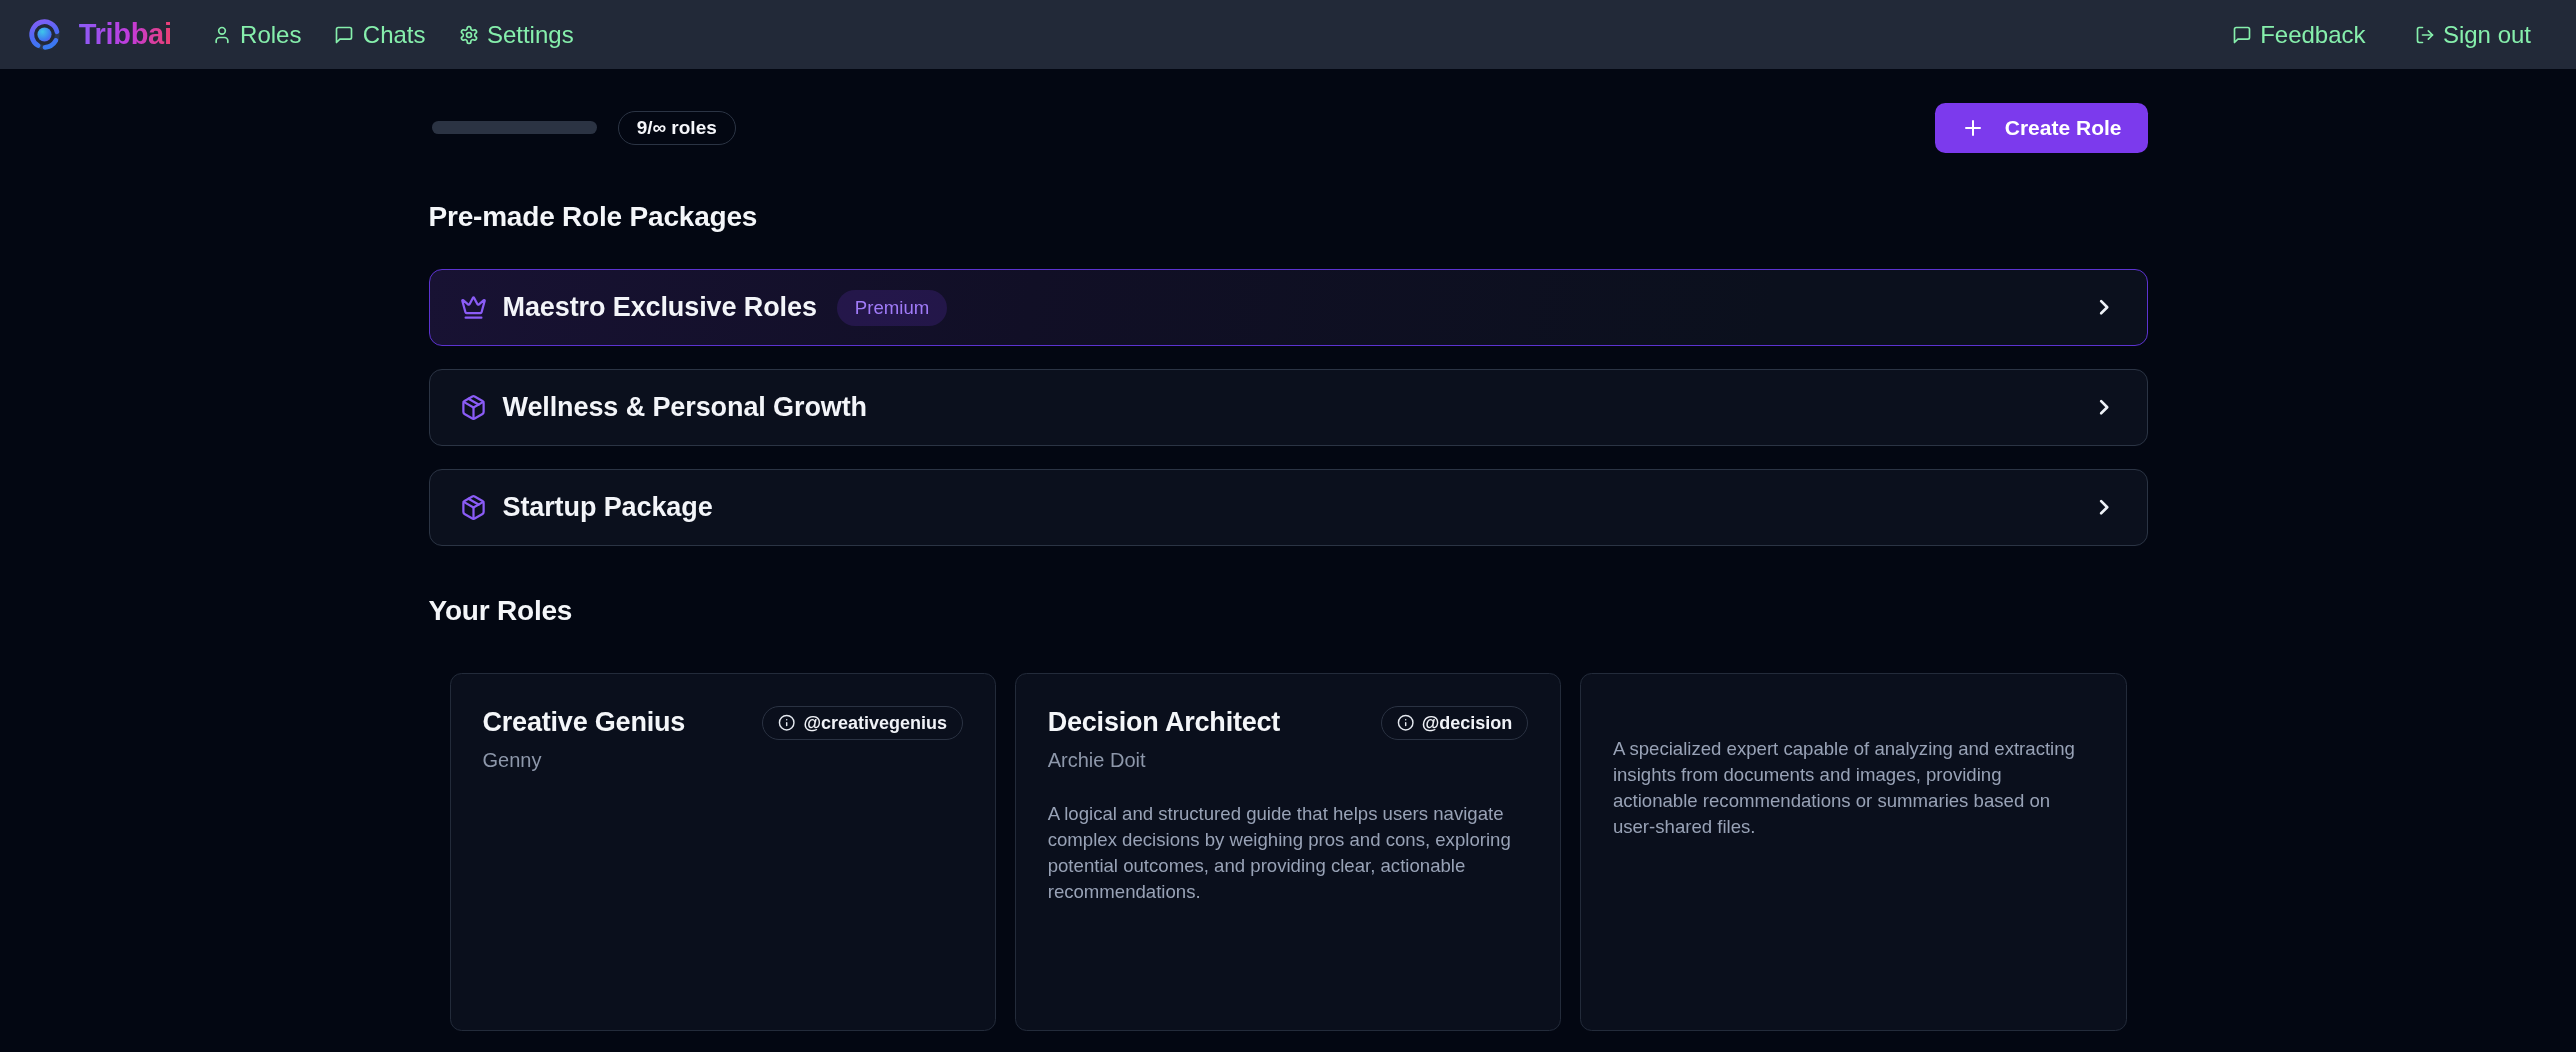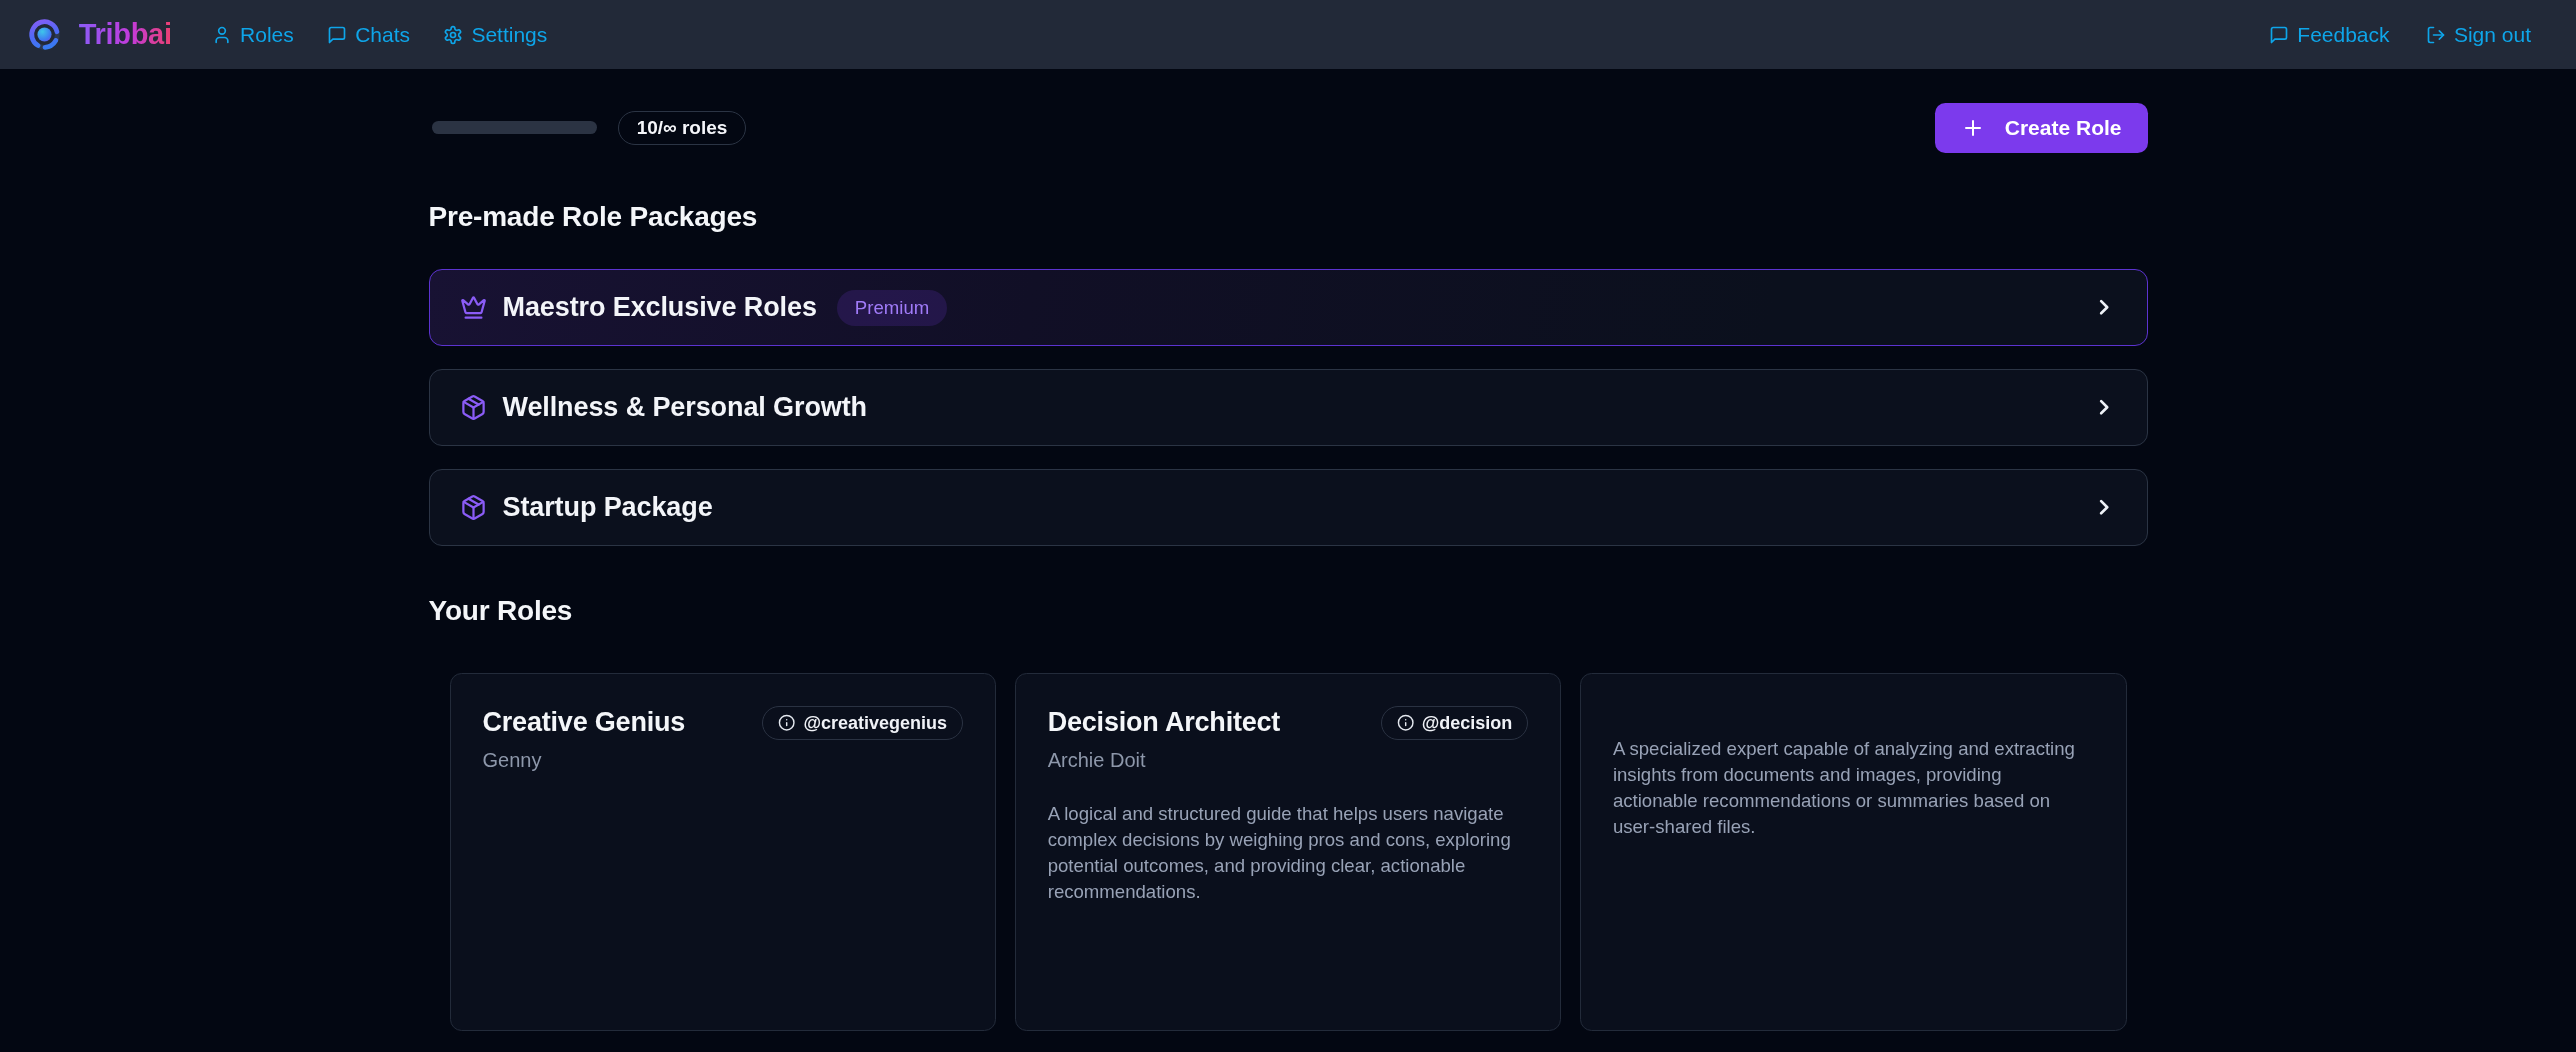--- a/index.html
+++ b/index.html
@@ -22,26 +22,26 @@
   .logo-svg { width:35px; height:35px; }
   .wordmark {
     font-size:29px; font-weight:800; letter-spacing:-0.3px;
     background:linear-gradient(90deg,#8b5cf6 0%,#c13bdb 55%,#ec4070 100%);
     -webkit-background-clip:text; background-clip:text;
     -webkit-text-fill-color:transparent; color:transparent;
   }
   .nav-links { display:flex; align-items:center; gap:33px; margin-left:40px; }
   .nav-link {
     display:flex; align-items:center; gap:8.4px;
-    color:#0ea5e9; font-size:21px; font-weight:500;
+    color:#86efac; font-size:24px; font-weight:500;
     cursor:pointer; text-decoration:none; background:none; border:none;
     font-family:inherit;
   }
   .nav-link svg { width:20px; height:20px; }
-  .nav-right { margin-left:auto; display:flex; align-items:flex-end; gap:36px; }
+  .nav-right { margin-left:auto; display:flex; align-items:flex-end; gap:49px; }
 
   
   .container { width:1719px; margin:0 auto; }
 
   .toolbar { margin-top:33px; display:flex; align-items:center; height:51px; }
   .progress-track {
     width:165px; height:13px; border-radius:6.4px;
     background:#2b3343; margin-left:3.2px; cursor:default;
   }
   .count-badge {
@@ -170,21 +170,21 @@
       <span>Sign out</span>
     </a>
   </div>
 </header>
 
 <main class="container">
 
   <div class="toolbar">
     <div class="progress-track"></div>
     <div class="count-badge">
-      <span>10/∞ roles</span>
+      <span>9/∞ roles</span>
     </div>
     <button class="create-btn">
       <svg viewBox="0 0 24 24" fill="none" stroke="currentColor" stroke-width="2" stroke-linecap="round">
         <line x1="12" y1="5" x2="12" y2="19"></line>
           <line x1="5" y1="12" x2="19" y2="12"></line>
       </svg>
       <span>Create Role</span>
     </button>
   </div>
 

